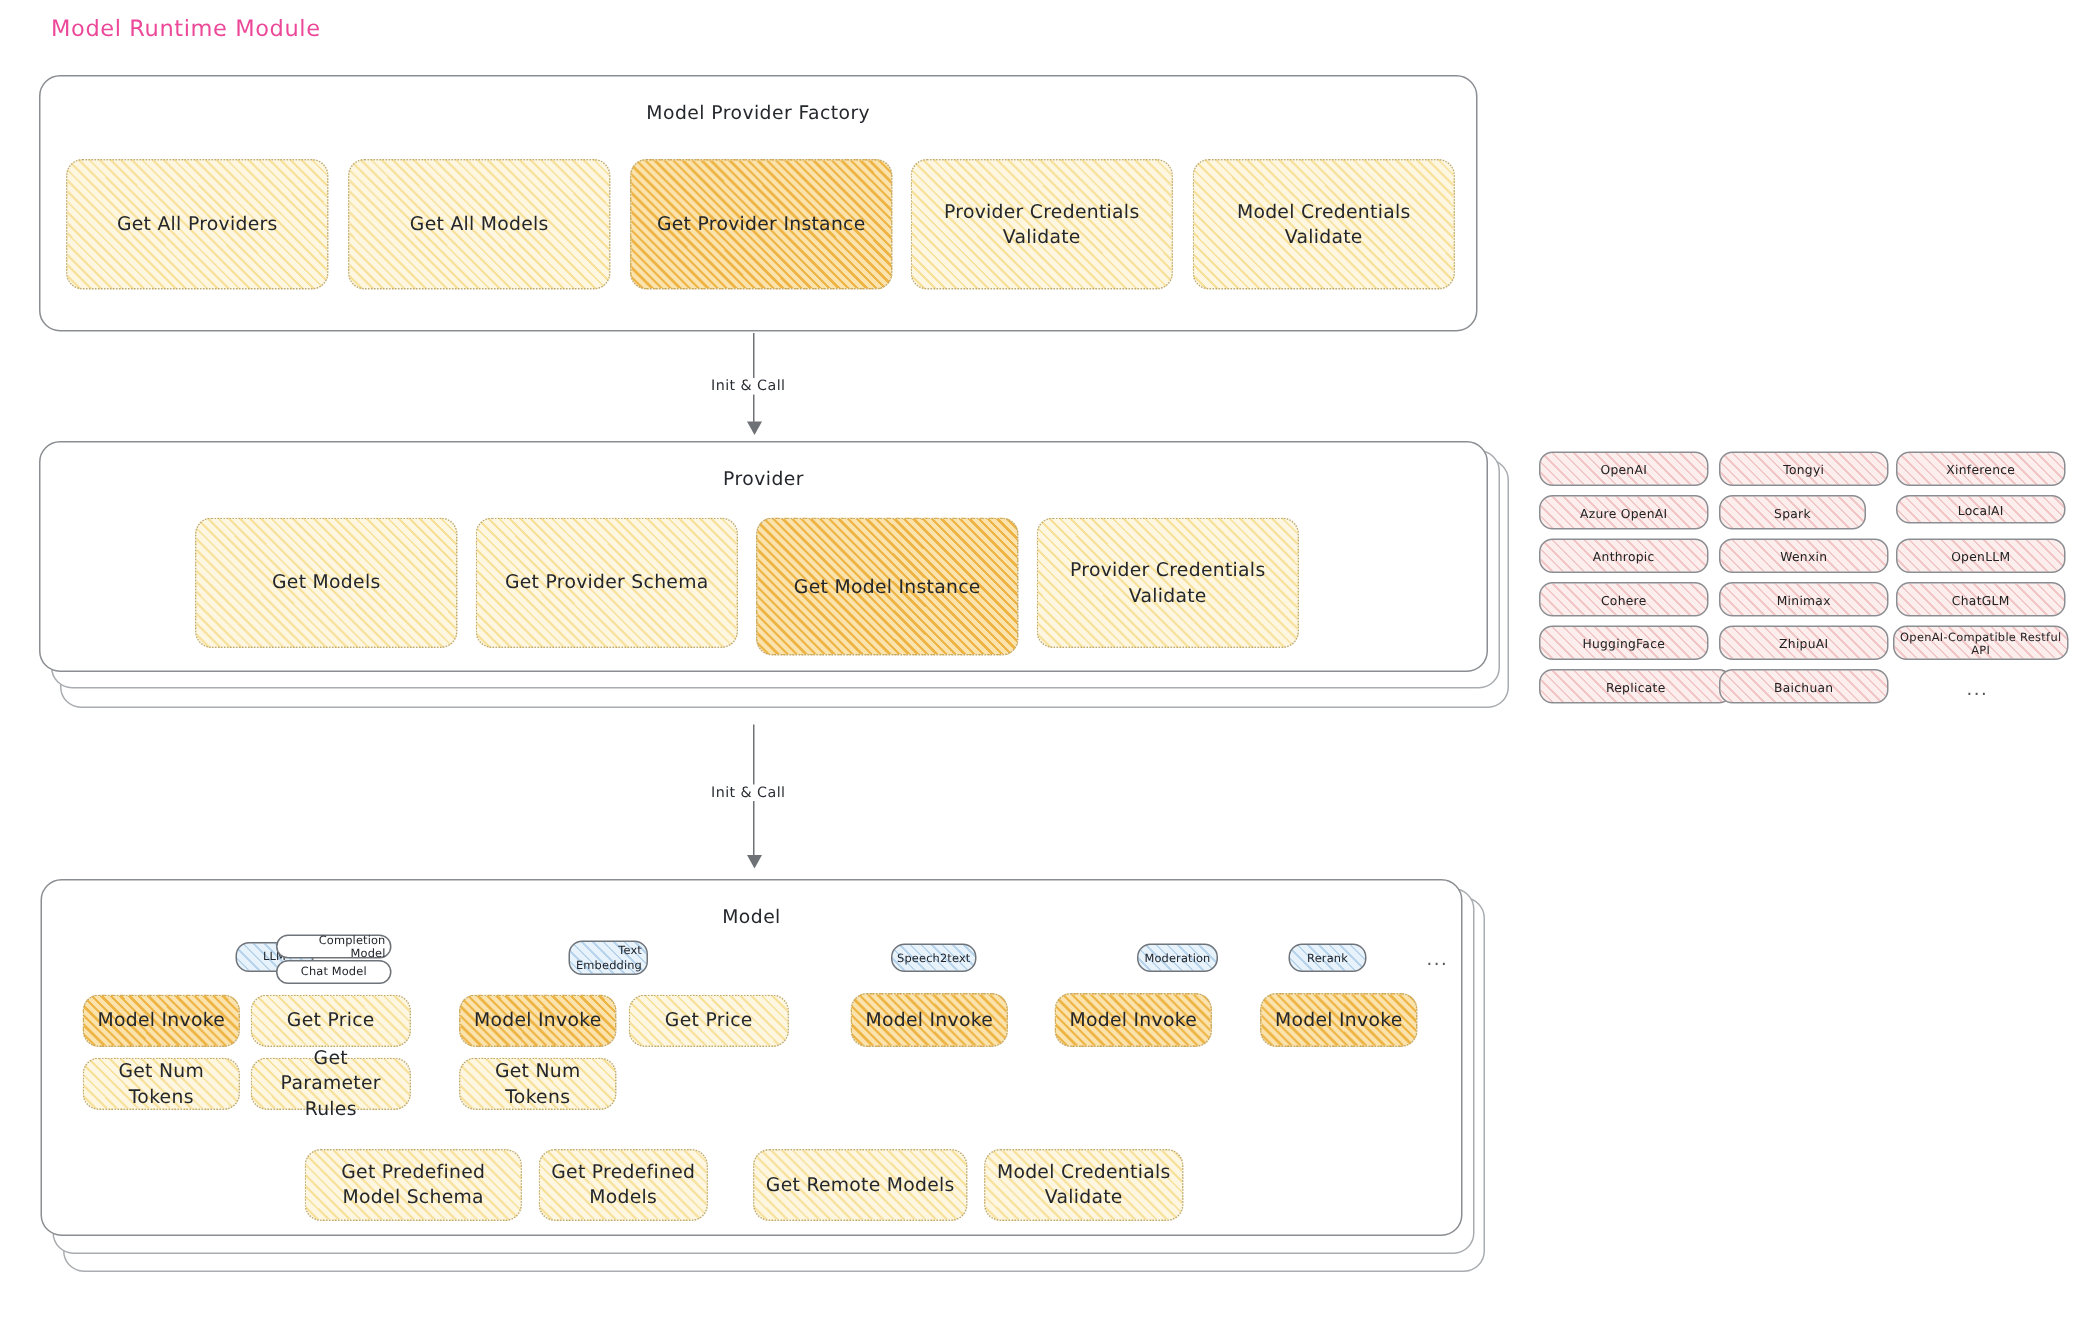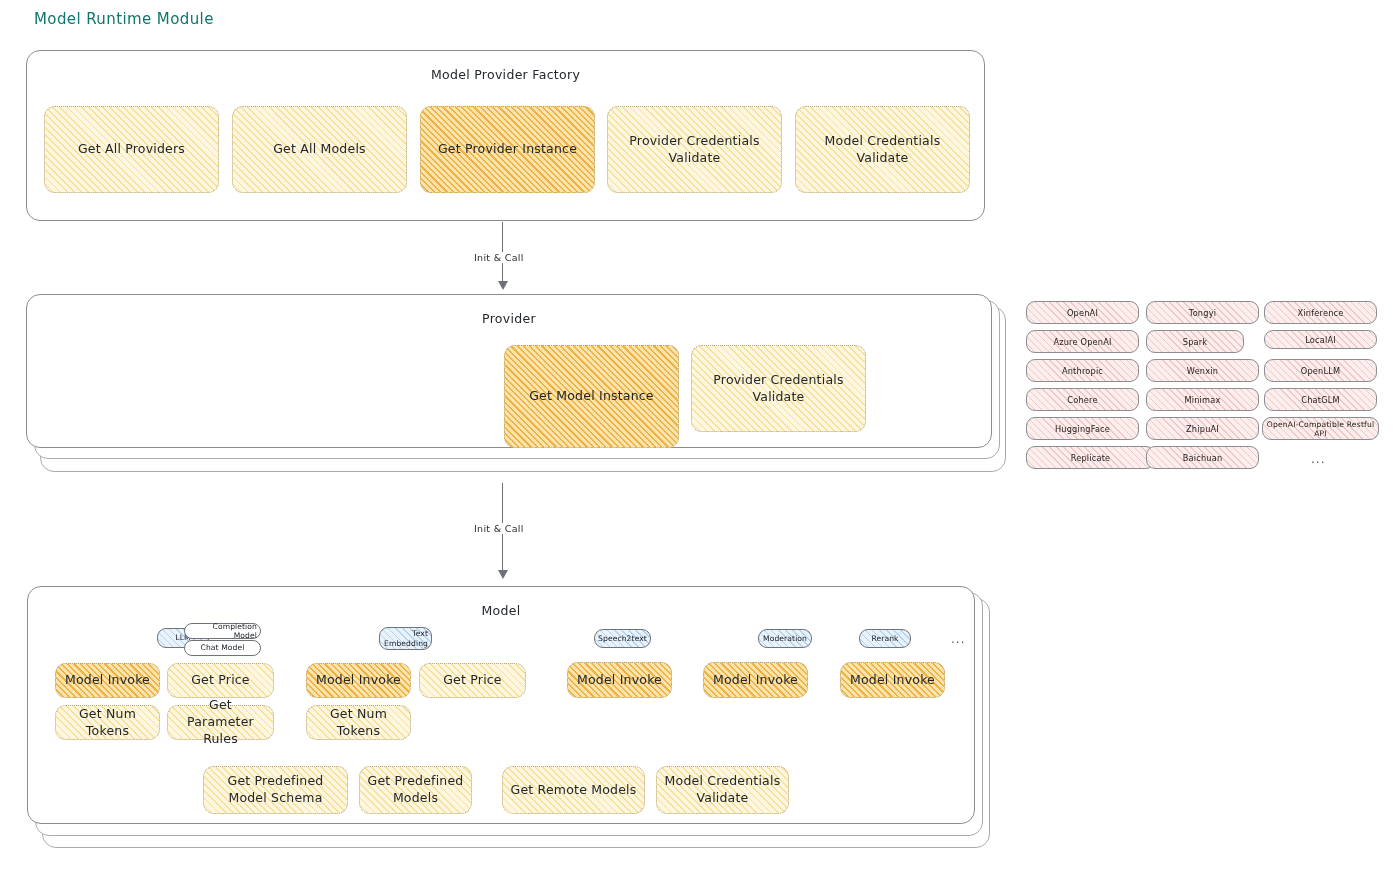--- a/index.html
+++ b/index.html
@@ -7,21 +7,21 @@
   body{
     width:1393px;height:880px;position:relative;overflow:hidden;
     font-family:"DejaVu Sans","Liberation Sans",sans-serif;
     color:#22262b;
   }
   .canvas{position:absolute;left:0;top:0;width:1393px;height:880px;}
 
   
   #page-title{
     position:absolute;left:34px;top:10px;font-size:15px;letter-spacing:.4px;
-    color:#0f766e;
+    color:#ec4899;
   }
 
   
   .card{
     position:absolute;background:#fff;border:1.2px solid #8a8d91;
     border-radius:14px;box-sizing:border-box;
   }
   .card .card-title{
     position:absolute;left:0;right:0;top:16px;text-align:center;
     font-size:12.5px;color:#24282d;letter-spacing:.3px;
@@ -114,21 +114,23 @@
 
   <div class="arrow-line" style="left:502px;top:222px;height:62px;"></div>
   <div class="arrow-head" style="left:498px;top:281px;"></div>
   <div class="arrow-label" style="left:470px;top:252px;">Init &amp; Call</div>
 
   <div class="stack" style="left:40px;top:306px;width:966px;height:166px;"></div>
   <div class="stack" style="left:34px;top:300px;width:966px;height:159px;"></div>
   <div class="card" style="left:26px;top:294px;width:966px;height:154px;">
     <div class="card-title">Provider</div>
   </div>
-  <div class="op hatch-orange" style="left:504px;top:345px;width:175px;height:103px;">Get Model Instance</div>
+  <div class="op hatch-yellow" style="left:130px;top:345px;width:175px;height:87px;">Get Models</div>
+  <div class="op hatch-yellow" style="left:317px;top:345px;width:175px;height:87px;">Get Provider Schema</div>
+  <div class="op hatch-orange" style="left:504px;top:345px;width:175px;height:92px;">Get Model Instance</div>
   <div class="op hatch-yellow" style="left:691px;top:345px;width:175px;height:87px;">Provider Credentials Validate</div>
 
   <div class="pill hatch-pink" style="left:1026px;top:301px;width:113px;height:23px;">OpenAI</div>
   <div class="pill hatch-pink" style="left:1026px;top:330px;width:113px;height:23px;">Azure OpenAI</div>
   <div class="pill hatch-pink" style="left:1026px;top:359px;width:113px;height:23px;">Anthropic</div>
   <div class="pill hatch-pink" style="left:1026px;top:388px;width:113px;height:23px;">Cohere</div>
   <div class="pill hatch-pink" style="left:1026px;top:417px;width:113px;height:23px;">HuggingFace</div>
   <div class="pill hatch-pink" style="left:1026px;top:446px;width:129px;height:23px;">Replicate</div>
 
   <div class="pill hatch-pink" style="left:1146px;top:301px;width:113px;height:23px;">Tongyi</div>

